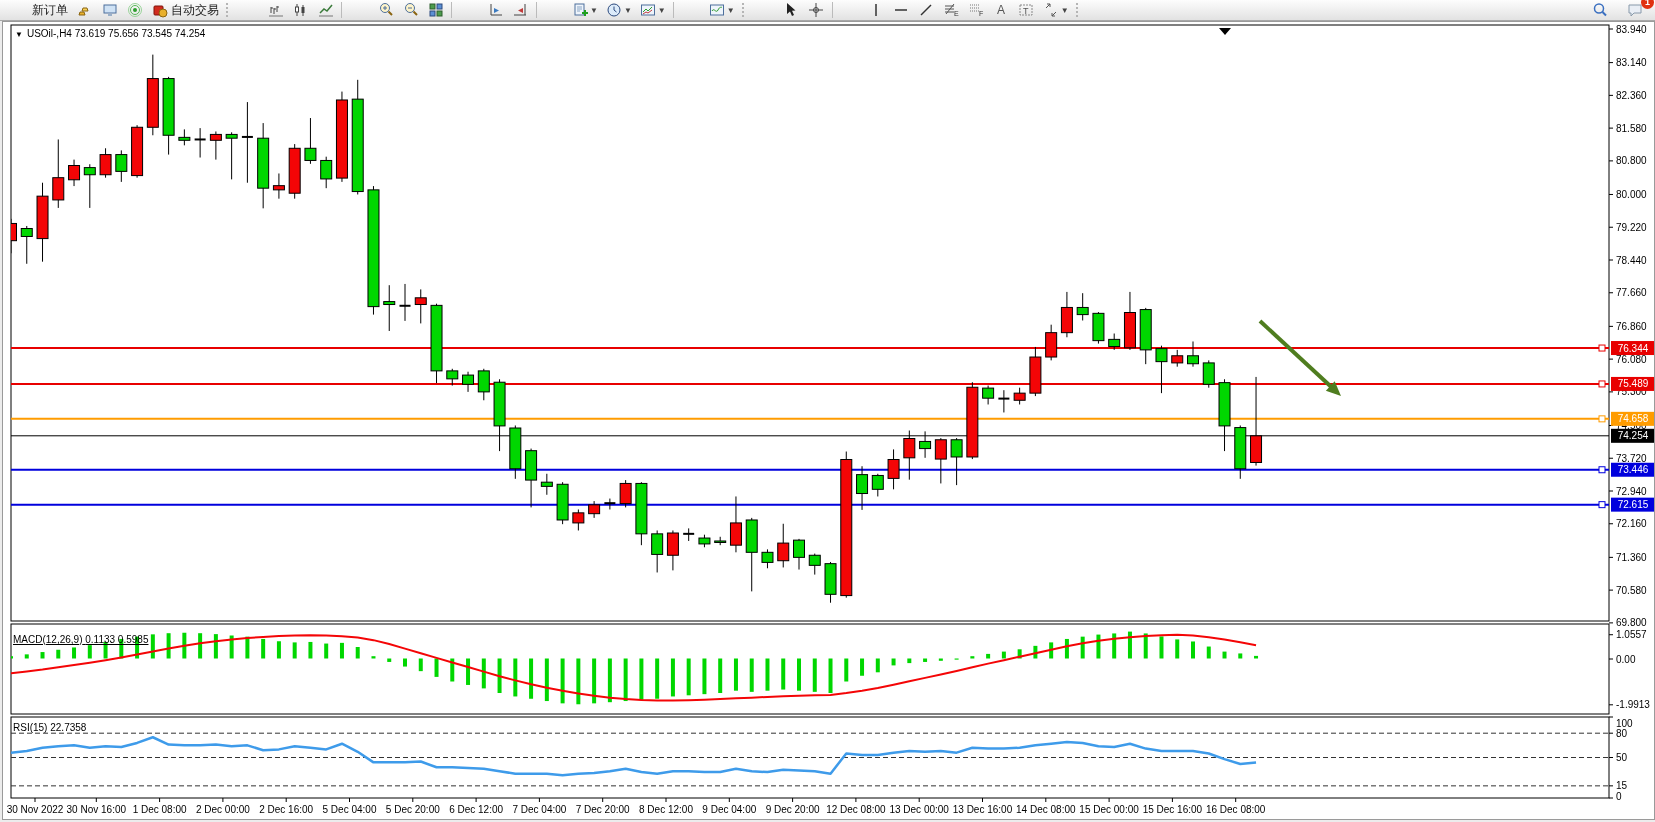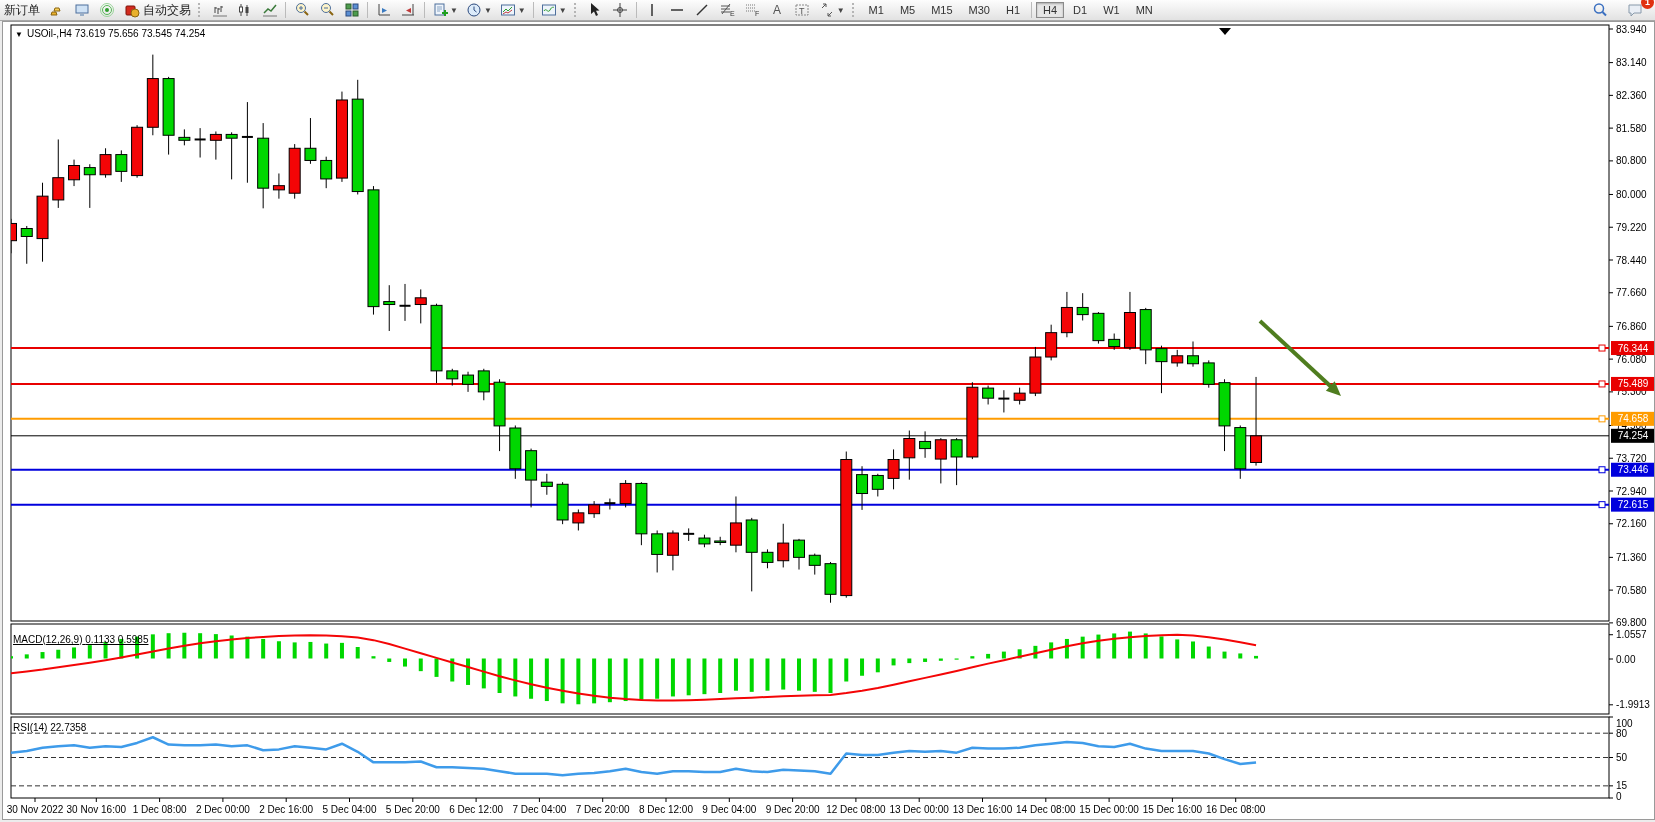--- a/index.html
+++ b/index.html
@@ -2,21 +2,21 @@
 <html><head>
 <meta charset="utf-8">
 <style>
   html,body{margin:0;padding:0;}
   body{width:1655px;height:822px;position:relative;background:#ececec;
        font-family:"Liberation Sans","DejaVu Sans",sans-serif;overflow:hidden;}
   
   #toolbar{position:absolute;left:0;top:0;width:1655px;height:20px;
     background:linear-gradient(#fdfdfd,#e2e2e2);border-bottom:1px solid #a8a8a8;
     display:flex;align-items:center;font-size:12px;color:#222;}
-  .tb-group{display:flex;align-items:center;height:20px;}
+  .tb-group{display:flex;align-items:center;height:20px;padding-left:28px;}
   .grip{width:4px;height:14px;margin:0 3px;border-left:2px dotted #b5b5b5;}
   .sep{width:1px;height:16px;background:#bbb;margin:0 3px;}
   .tbtn{display:flex;align-items:center;gap:3px;padding:1px 4px;border-radius:2px;cursor:default;}
   .tbi{display:inline-flex;width:17px;height:17px;align-items:center;justify-content:center;}
   .tb-caret{font-size:8px;color:#444;margin-left:-2px;}
   .tf-btn{padding:1px 6px;margin:0 1px;font-size:11px;color:#333;border:1px solid transparent;}
   .tf-btn.active{border:1px solid #8a8a8a;background:#e6e6e6;box-shadow:inset 0 1px 2px rgba(0,0,0,.25);}
   #right-tools{margin-left:auto;display:flex;align-items:center;margin-right:8px;gap:10px;}
   #notif{position:relative;}
   #notif .badge{position:absolute;top:-5px;right:-7px;background:#e03010;color:#fff;
@@ -271,32 +271,20 @@
         <span class="tbi">
           <svg width="16" height="16">
             <path d="M3 6l4-4M7 2h-3M7 2v3" stroke="#555" fill="none"></path>
             <path d="M13 10l-4 4M9 14h3M9 14v-3" stroke="#555" fill="none"></path>
           </svg>
         </span>
         <span class="tb-caret">▼</span>
       </span>
   </div>
   <span class="grip"></span>
-  <div class="tb-group" id="tf-group">
-      <span class="tf-btn">M1</span>
-      <span class="tf-btn">M5</span>
-      <span class="tf-btn">M15</span>
-      <span class="tf-btn">M30</span>
-      <span class="tf-btn">H1</span>
-      <span class="sep"></span>
-      <span class="tf-btn active">H4</span>
-      <span class="tf-btn">D1</span>
-      <span class="tf-btn">W1</span>
-      <span class="tf-btn">MN</span>
-    </div>
   <div id="right-tools">
     <span class="tbtn">
         <span class="tbi">
           <svg width="16" height="16">
             <circle cx="7" cy="6.5" r="4.5" fill="none" stroke="#3a6fc0" stroke-width="1.5"></circle>
             <path d="M10.5 10l3.5 3.5" stroke="#3a6fc0" stroke-width="2"></path>
           </svg>
         </span>
       </span>
     <span class="tbtn" id="notif">
@@ -700,14 +688,14 @@
         <line x1="1606" y1="735.5" x2="1610" y2="735.5" stroke="#000"></line>
         <text x="1613" y="739">50</text>
         <line x1="1606" y1="763.85" x2="1610" y2="763.85" stroke="#000"></line>
         <text x="1613" y="767.35">15</text>
         <line x1="1606" y1="776" x2="1610" y2="776" stroke="#000"></line>
         <text x="1613" y="777.5">0</text>
       </g>
     </svg>
   <div class="ovl" id="sym-title"><span class="tri">▼</span><span>USOil-,H4  73.619 75.656 73.545 74.254</span></div>
   <div class="ovl" id="macd-label"><span>MACD(12,26,9)</span>&nbsp;<span>0.1133 0.5985</span></div>
-  <div class="ovl" id="rsi-label"><span>RSI(14)</span>&nbsp;<span>22.7358</span></div>
+  <div class="ovl" id="rsi-label"><span>RSI(15)</span>&nbsp;<span>22.7358</span></div>
 </div>
 
 </body></html>

